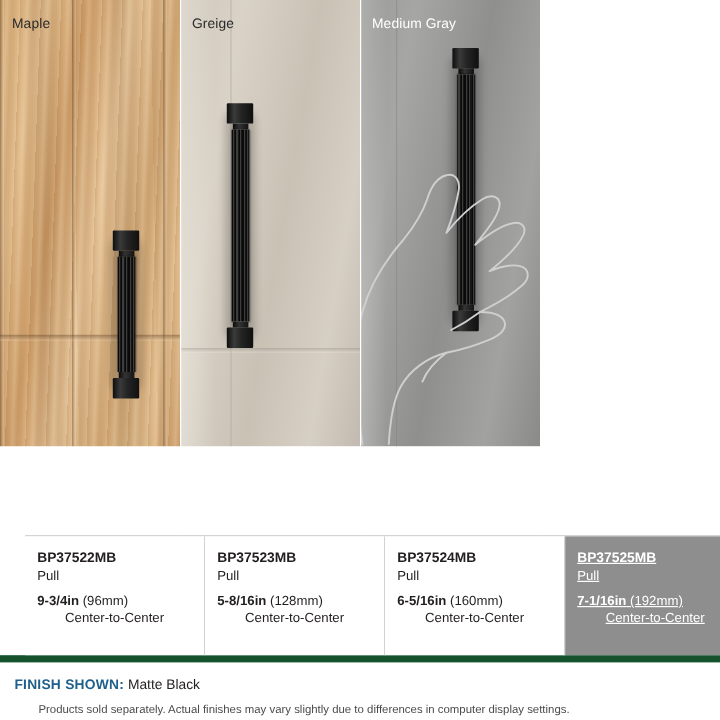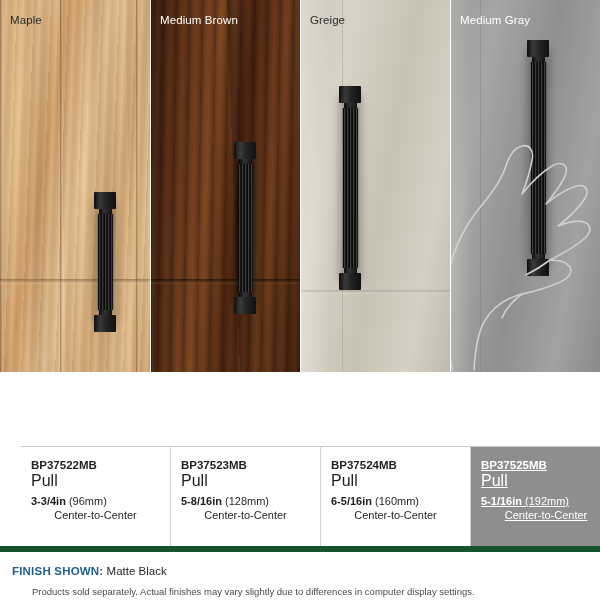--- a/index.html
+++ b/index.html
@@ -180,21 +180,21 @@
     color: #231f20;
   }
   .info-cell:last-child { border-right: none; text-decoration: underline; }
   .info-cell.shaded { background: #8e8e8e; color: #ffffff; }
   .sku {
     font-size: 11.5px;
     font-weight: bold;
     line-height: 15px;
   }
   .ptype {
-    font-size: 16px;
+    font-size: 11px;
     line-height: 15px;
     margin-bottom: 6px;
   }
   .dim {
     font-size: 11px;
     line-height: 14px;
   }
   .dim b { font-weight: bold; }
   .c2c {
     font-size: 11px;
@@ -247,35 +247,20 @@
       <div class="pull" style="left:105px; top:192px;">
         <div class="shadow" style="top:6px; width:26px; height:128px; border-radius:8px;"></div>
         <div class="cap top"></div>
         <div class="neck"></div>
         <div class="bar" style="height:96px;"></div>
         <div class="neck"></div>
         <div class="cap bottom"></div>
       </div>
     </div>
 
-    <div class="panel">
-      <div class="bg-brown"></div>
-      <div class="maple-seam" style="left:0px; background:linear-gradient(to right, rgba(0,0,0,0.6), rgba(150,95,50,0.25));"></div>
-      <div class="brown-bottom"></div>
-      <span class="panel-label light">Medium Brown</span>
-
-      <div class="pull" style="left:95px; top:142px;">
-        <div class="shadow" style="top:6px; width:26px; height:160px; border-radius:8px;"></div>
-        <div class="cap top"></div>
-        <div class="neck"></div>
-        <div class="bar" style="height:128px;"></div>
-        <div class="neck"></div>
-        <div class="cap bottom"></div>
-      </div>
-    </div>
 
     <div class="panel">
       <div class="bg-greige"></div>
       <div class="greige-stile"></div>
       <div class="greige-bottom"></div>
       <span class="panel-label">Greige</span>
 
       <div class="pull" style="left:50px; top:86px;">
         <div class="shadow" style="top:6px; width:26px; height:192px; border-radius:8px;"></div>
         <div class="cap top"></div>
@@ -324,21 +309,21 @@
     <div class="panel-divider" style="left:300px;"></div>
     <div class="panel-divider" style="left:450px;"></div>
   </div>
 
   <div class="info-row">
 
     <div class="info-cell">
       <div class="sku">BP37522MB</div>
       <div class="ptype">Pull</div>
       <div class="dim">
-        <b>3-3/4in</b>
+        <b>9-3/4in</b>
         <span>(96mm)</span>
       </div>
       <div class="c2c">Center-to-Center</div>
     </div>
 
     <div class="info-cell">
       <div class="sku">BP37523MB</div>
       <div class="ptype">Pull</div>
       <div class="dim">
         <b>5-8/16in</b>
@@ -354,21 +339,21 @@
         <b>6-5/16in</b>
         <span>(160mm)</span>
       </div>
       <div class="c2c">Center-to-Center</div>
     </div>
 
     <div class="info-cell shaded">
       <div class="sku">BP37525MB</div>
       <div class="ptype">Pull</div>
       <div class="dim">
-        <b>5-1/16in</b>
+        <b>7-1/16in</b>
         <span>(192mm)</span>
       </div>
       <div class="c2c">Center-to-Center</div>
     </div>
   </div>
 
   <div class="footer">
     <div class="finish-line">
       <span class="lbl">FINISH SHOWN:</span>
       <span>Matte Black</span>

